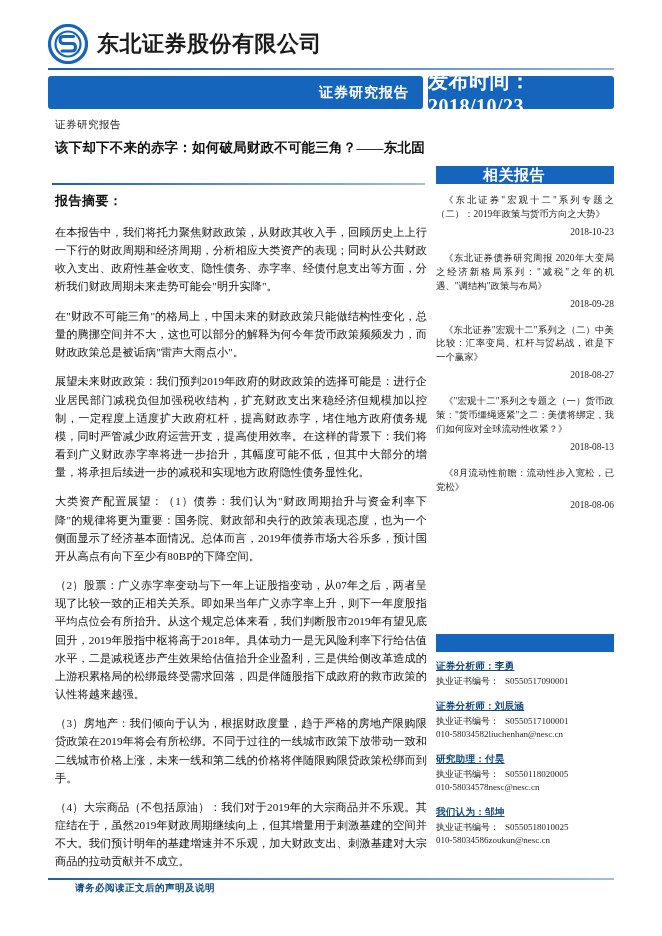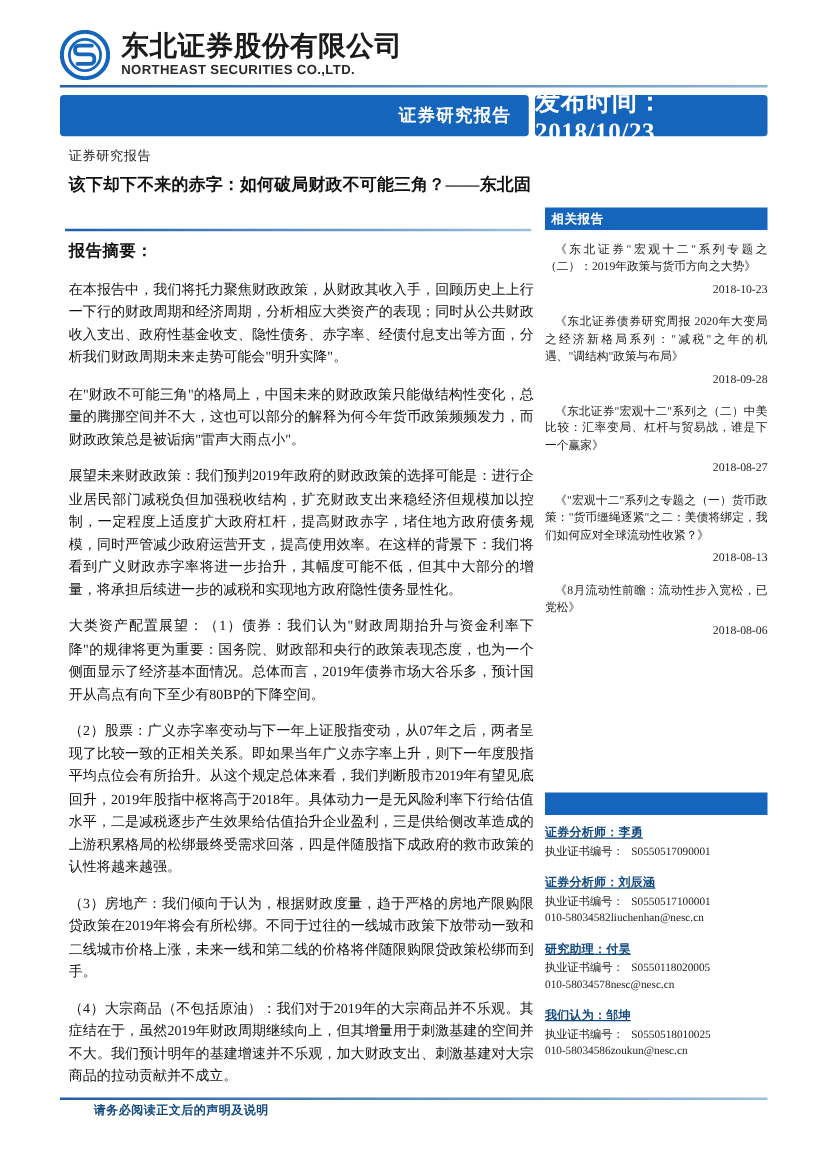--- a/index.html
+++ b/index.html
@@ -152,23 +152,24 @@
   }
   .side-bar-head {
     background: #1565bd;
     height: 18px;
     display: flex; align-items: center;
     padding-left: 5px;
     margin-bottom: 10px;
   }
   .side-bar-head .label {
     color: #fff;
-    font-size: 10px;
-    font-weight: bold;
-    letter-spacing: 0.5px;
+    font-size: 15px;
+    font-weight: bold;
+    letter-spacing: 0.5px;
+    margin-left: 42px;
   }
   .side-bar-head.empty { margin-bottom: 8px; }
   .related-item { margin-bottom: 15px; }
   .related-title {
     font-size: 9.4px;
     line-height: 1.48;
     color: #1b1b1b;
     text-align: justify;
     text-indent: 8px;
   }
@@ -237,21 +238,20 @@
   <div class="logo-row">
     <span class="logo-mark">
       <svg width="40" height="40" viewBox="0 0 40 40">
         <circle cx="20" cy="20" r="18.5" fill="none" stroke="#1565bd" stroke-width="3.2"></circle>
         <circle cx="20" cy="20" r="12.5" fill="none" stroke="#1565bd" stroke-width="2.2"></circle>
         <path d="M25.5 12.5 L15.5 12.5 Q12 12.5 12 16 Q12 19.5 15.5 19.5 L24 19.5 Q27.5 19.5 27.5 23.2 Q27.5 27 24 27 L14 27" fill="none" stroke="#1565bd" stroke-width="3" stroke-linecap="round"></path>
       </svg>
     </span>
     <span class="logo-text-wrap">
       <span class="logo-cn">东北证券股份有限公司</span>
-      <span class="logo-en">NORTHEAST SECURITIES CO.,LTD.</span>
     </span>
   </div>
   <div class="header-rule"></div>
 
   <div class="banner-row">
     <div class="banner-main">
       <span class="label">证券研究报告</span>
     </div>
     <div class="banner-date">
       <span class="label">发布时间：2018/10/23</span>

